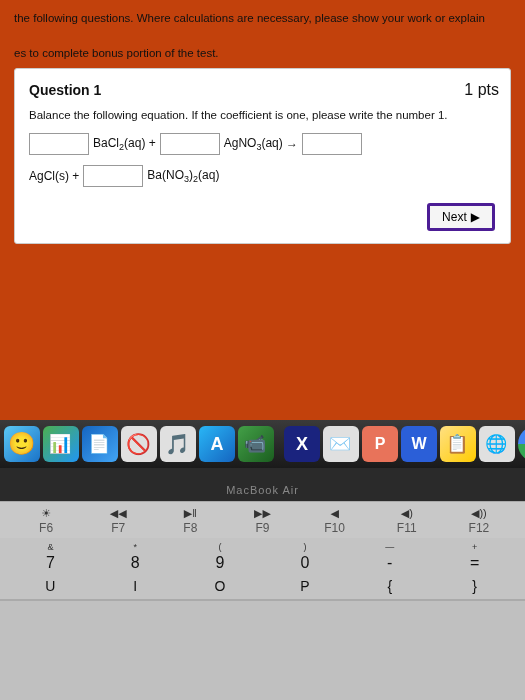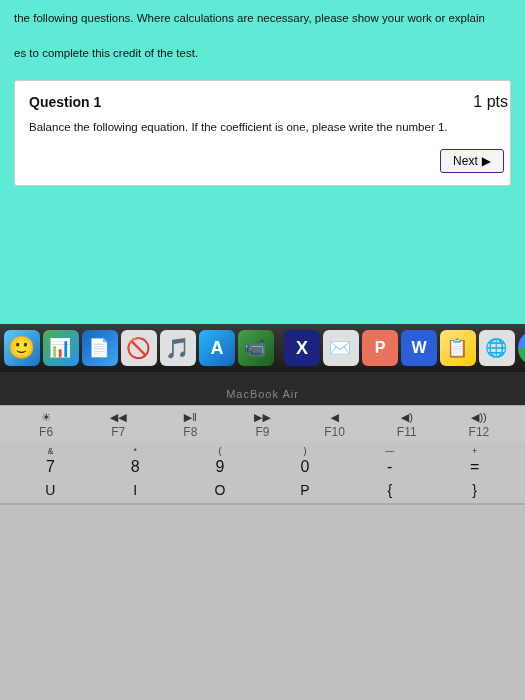--- a/index.html
+++ b/index.html
@@ -6,23 +6,23 @@
     body {
       width: 525px;
       height: 700px;
       overflow: hidden;
       font-family: Arial, Helvetica, sans-serif;
       background: #c0c0c0;
     }
 
     
     .main-content {
-      background: #5eead4;
+      background: #c2410c;
       padding: 10px 14px 6px 14px;
-      height: 324px;
+      height: 420px;
     }
 
     .instructions {
       font-size: 11.5px;
       color: #111;
       line-height: 1.5;
       margin-bottom: 6px;
     }
 
     .instructions-bold {
@@ -32,22 +32,22 @@
       color: #111;
       line-height: 1.6;
       margin-bottom: 10px;
     }
 
     
     .question-card {
       background: #fff;
       border: 1px solid #ccc;
       border-radius: 3px;
-      padding: 12px 2px 12px 14px;
-      margin-top: 18px;
+      padding: 12px 11px 12px 14px;
+      margin-top: 6px;
     }
 
     .question-header {
       display: flex;
       justify-content: space-between;
       align-items: center;
       margin-bottom: 10px;
     }
 
     .question-title {
@@ -97,21 +97,21 @@
 
     .next-btn-row {
       display: flex;
       justify-content: flex-end;
       margin-top: 16px;
       padding-right: 4px;
     }
 
     .next-btn {
       background: #f5f5f5;
-      border: 1px solid #4c1d95;
+      border: 3px solid #4c1d95;
       border-radius: 3px;
       padding: 4px 12px;
       font-size: 12px;
       cursor: pointer;
       display: flex;
       align-items: flex-end;
       gap: 4px;
     }
 
     
@@ -247,30 +247,46 @@
     sub { font-size: 9px; }
   </style>
 </head>
 <body>
 
 <div class="main-content">
 
   <div class="instructions">
     <span>the following questions. Where calculations are necessary, please show your work or explain</span><br>
     <br>
-    <span>es to complete this credit of the test.</span>
+    <span>es to complete bonus portion of the test.</span>
   </div>
 
   <div class="question-card">
     <div class="question-header">
       <span class="question-title">Question 1</span>
       <span class="question-pts">1 pts</span>
     </div>
     <div class="question-body">Balance the following equation. If the coefficient is one, please write the number 1.</div>
 
+    <div class="equation-area">
+
+      <div class="equation-row">
+        <input type="text" class="eq-input" value="" style="">
+        <span class="eq-text">BaCl<sub>2</sub>(aq) +</span>
+        <input type="text" class="eq-input" value="" style="">
+        <span class="eq-text">AgNO<sub>3</sub>(aq) →</span>
+        <input type="text" class="eq-input" value="" style="">
+      </div>
+
+      <div class="equation-row">
+        <span class="eq-text">AgCl(s) +</span>
+        <input type="text" class="eq-input" value="" style="">
+        <span class="eq-text">Ba(NO<sub>3</sub>)<sub>2</sub>(aq)</span>
+      </div>
+    </div>
 
     <div class="next-btn-row">
       <button class="next-btn">
         <span>Next</span>
         <span>▶</span>
       </button>
     </div>
   </div>
 </div>
 

